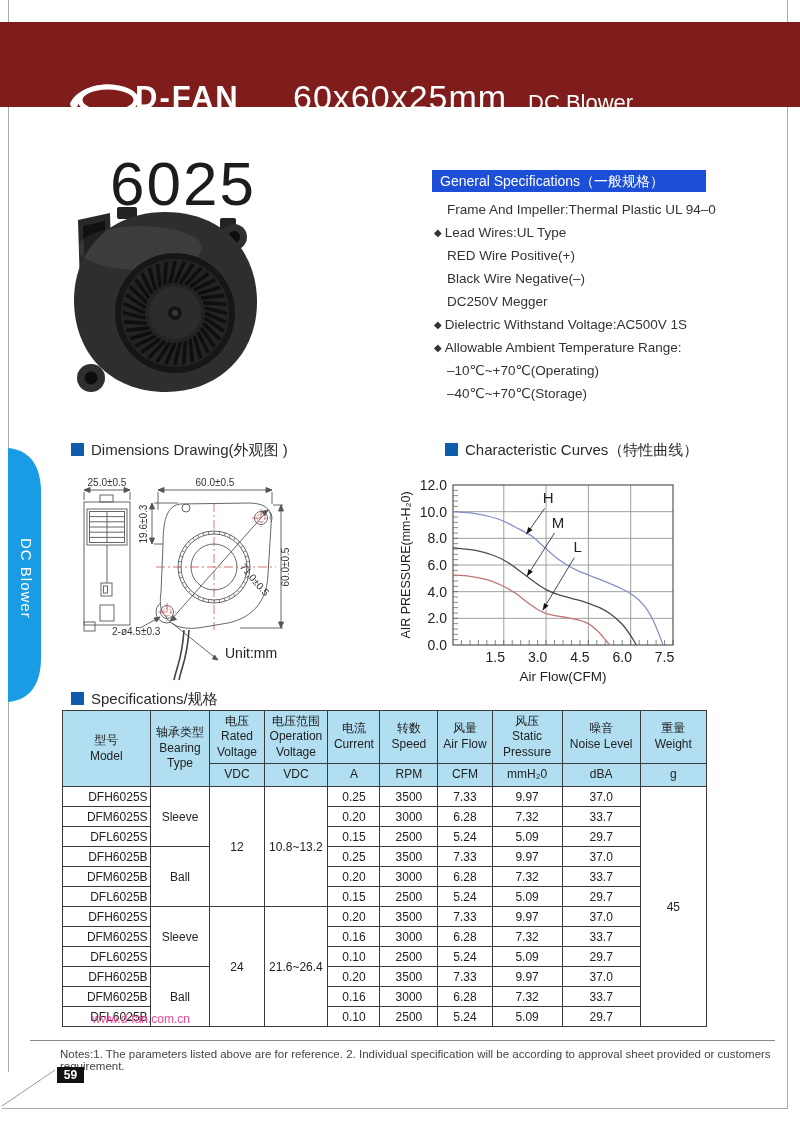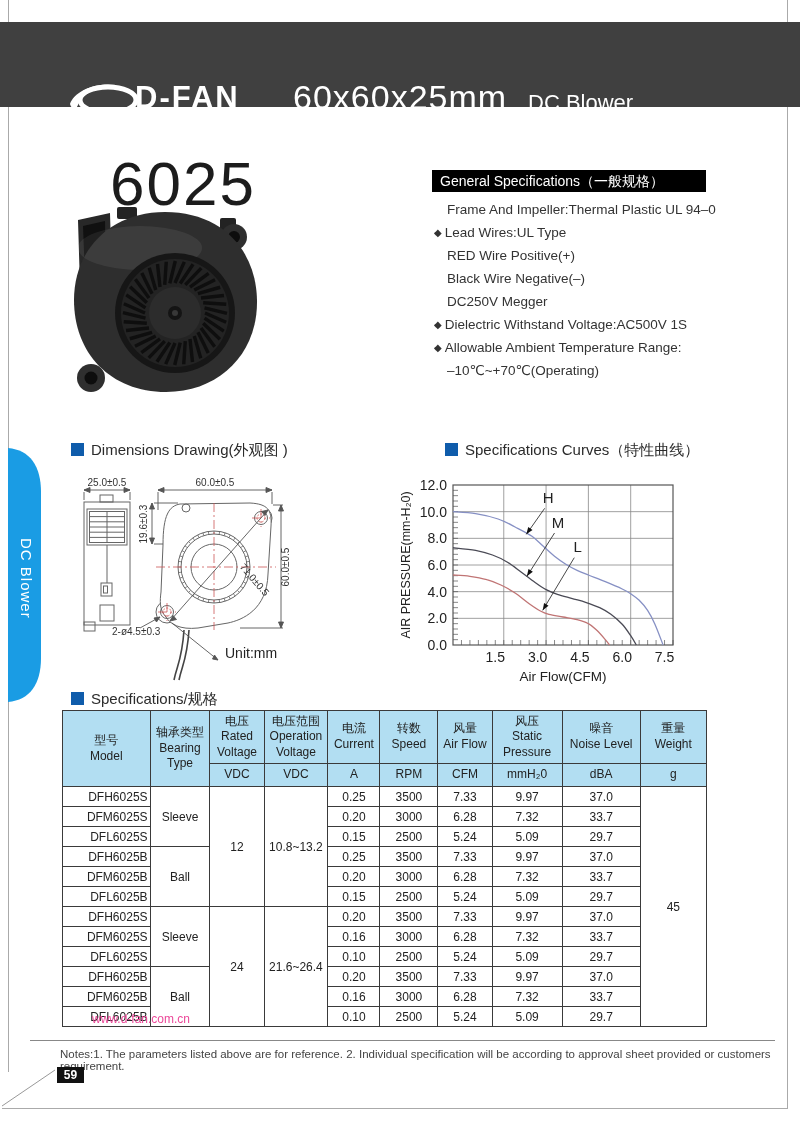--- a/index.html
+++ b/index.html
@@ -4,30 +4,30 @@
 <style>
   html,body{margin:0;padding:0;background:#fff;}
   .page{position:relative;width:800px;height:1131px;background:#fff;overflow:hidden;
         font-family:"Liberation Sans","DejaVu Sans",sans-serif;color:#222;}
   
   .frame-left{position:absolute;left:8px;top:0;width:1px;height:1072px;background:#aaa;}
   .frame-right{position:absolute;left:787px;top:0;width:1px;height:1108px;background:#aaa;}
   .frame-bottom{position:absolute;left:2px;top:1108px;width:786px;height:1px;background:#aaa;}
   svg text{font-family:"Liberation Sans","DejaVu Sans",sans-serif;}
   
-  .topbar{position:absolute;left:0;top:22px;width:800px;height:85px;background:#404040;}
+  .topbar{position:absolute;left:0;top:22px;width:800px;height:85px;background:#7f1d1d;}
   .brand{position:absolute;left:135px;top:58px;font-size:31px;font-weight:bold;color:#fff;letter-spacing:2px;}
   .size-title{position:absolute;left:293px;top:56px;font-size:34px;color:#fff;letter-spacing:1px;}
   .ptype{position:absolute;left:528px;top:68px;font-size:22px;color:#fff;}
   .logo{position:absolute;left:68px;top:56px;}
   
   .model-big{position:absolute;left:110px;top:148px;width:140px;text-align:center;
              font-size:62px;color:#1c1c1c;letter-spacing:2px;}
   
-  .gs-bar{position:absolute;left:432px;top:170px;width:274px;height:22px;background:#000000;
+  .gs-bar{position:absolute;left:432px;top:170px;width:274px;height:22px;background:#1d4ed8;
           color:#fff;font-size:14px;line-height:22px;padding-left:8px;box-sizing:border-box;}
   .gs-list{position:absolute;left:434px;top:198px;width:330px;font-size:13.5px;color:#333;}
   .gs-list div{line-height:23px;white-space:nowrap;}
   .gs-list .b::before{content:"◆";font-size:10px;margin-right:3px;vertical-align:1px;}
   .gs-list .i{padding-left:13px;}
   
   .sec{position:absolute;font-size:15px;color:#2b2b2b;padding-left:13px;}
   .sec .sq{display:inline-block;width:13px;height:13px;background:#0f5cab;margin-right:7px;vertical-align:-1px;}
   
   .tab-label{position:absolute;left:9px;top:468px;height:220px;width:26px;color:#fff;font-size:15px;
@@ -129,27 +129,28 @@
   <div class="gs-bar">General Specifications（一般规格）</div>
   <div class="gs-list" id="gs-list">
       <div class="i">Frame And Impeller:Thermal Plastic UL 94–0</div>
       <div class="b">Lead Wires:UL Type</div>
       <div class="i">RED Wire Positive(+)</div>
       <div class="i">Black Wire Negative(–)</div>
       <div class="i">DC250V Megger</div>
       <div class="b">Dielectric Withstand Voltage:AC500V 1S</div>
       <div class="b">Allowable Ambient Temperature Range:</div>
       <div class="i">–10℃~+70℃(Operating)</div>
+      <div class="i">–40℃~+70℃(Storage)</div>
     </div>
 
   <div class="sec" style="left:58px;top:441px;position:absolute">
     <span class="sq"></span><span>Dimensions Drawing(外观图 )</span>
   </div>
   <div class="sec" style="left:432px;top:441px;position:absolute">
-    <span class="sq"></span><span>Specifications Curves（特性曲线）</span>
+    <span class="sq"></span><span>Characteristic Curves（特性曲线）</span>
   </div>
   <div class="sec" style="left:58px;top:690px;position:absolute">
     <span class="sq"></span><span>Specifications/规格</span>
   </div>
 
   <svg style="position:absolute;left:0;top:440px;" width="60" height="270" viewBox="0 0 60 270">
     <path d="M8,8 C30,10 41,26 41,52 L41,218 C41,244 30,260 8,262 Z" fill="#1a9ce4"></path>
   </svg>
   <div class="tab-label">DC Blower</div>
 

